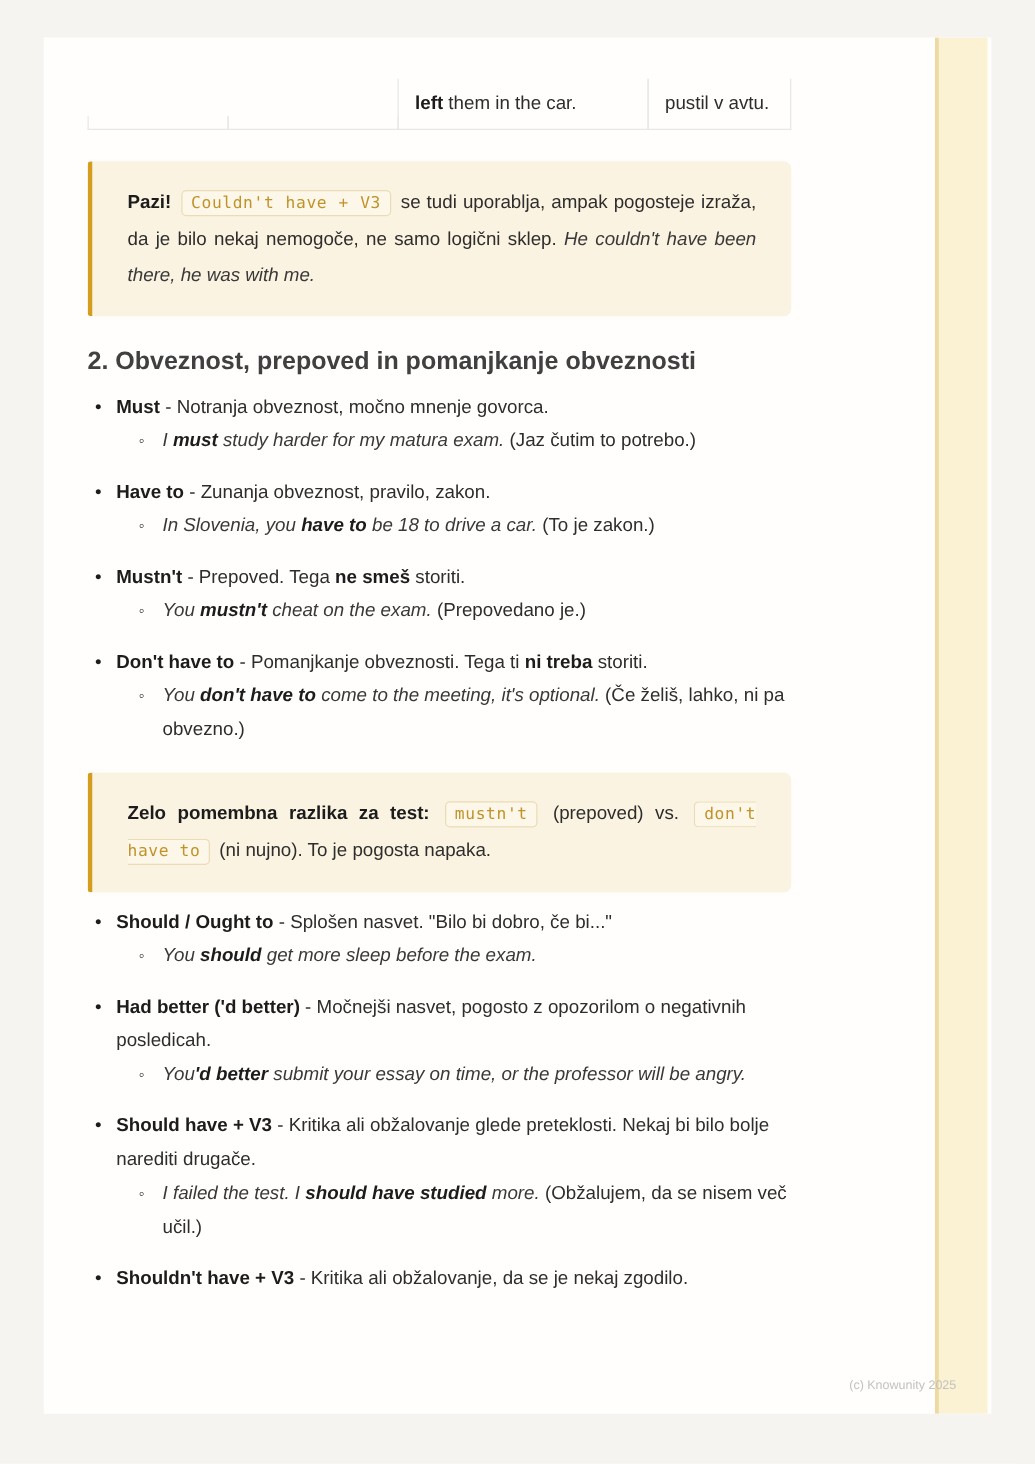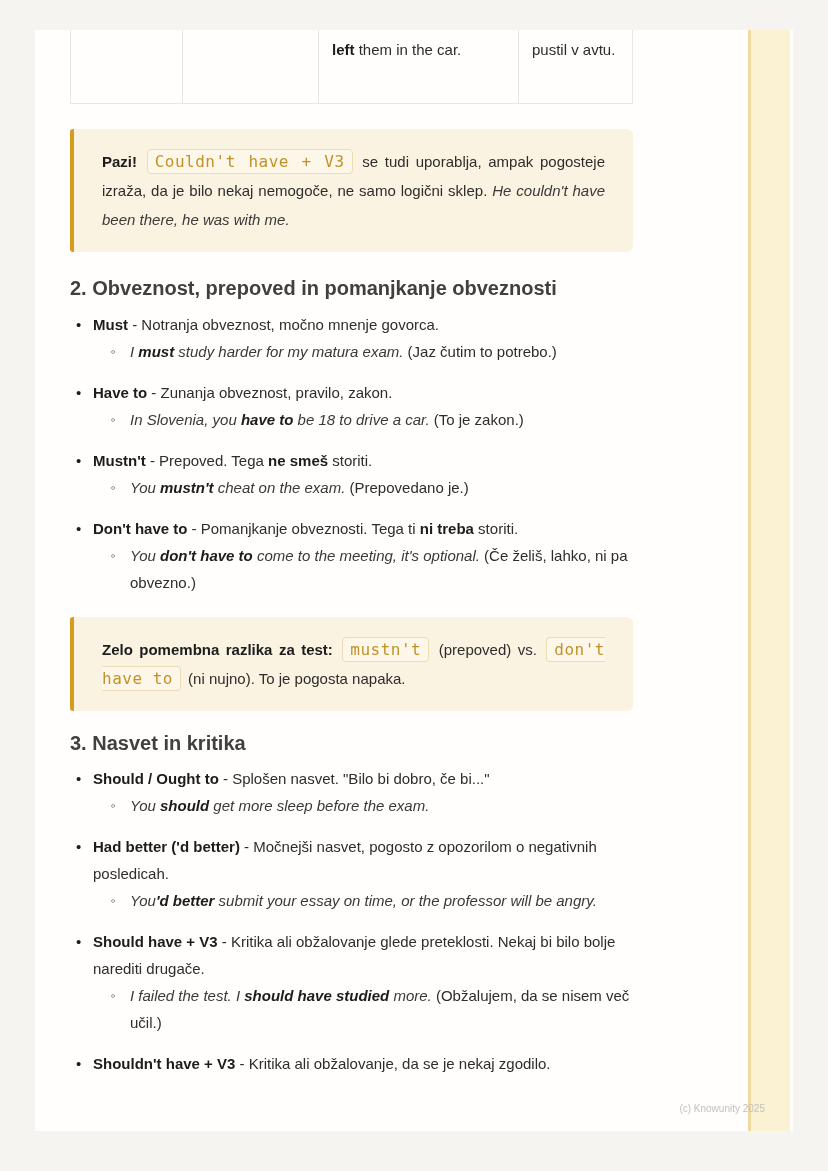--- a/index.html
+++ b/index.html
@@ -20,21 +20,21 @@
     width:39px;height:100%;
     background:#fbf2d4;
     border-left:3px solid #eedaa0;
   }
   .content{
     position:relative;
     margin-left:35px;width:563px;
     color:#2e2d2b;font-size:15px;
   }
   
-  .tfrag{display:flex;height:74px;box-sizing:border-box;}
+  .tfrag{display:flex;height:74px;box-sizing:border-box;align-items:flex-end;}
   .tcell{
     box-sizing:border-box;
     border:1px solid #e9e7e4;border-top:none;
     padding:5px 13px;line-height:30px;
   }
   .tcell + .tcell{margin-left:-1px;}
   .c0{width:113px;} .c1{width:137px;} .c2{width:201px;} .c3{width:115px;}
   
   .callout{
     background:#faf3e2;
@@ -58,21 +58,21 @@
   ul.sub{list-style:none;margin:0;padding:0;}
   li.subi{position:relative;padding-left:37px;line-height:27px;}
   .m2{position:absolute;left:18px;top:0;font-size:13px;color:#2e2d2b;}
   
   .seg-n{font-weight:normal;font-style:normal;}
   .seg-b{font-weight:700;color:#1c1c1c;}
   .seg-i{font-style:italic;color:#3a3938;}
   .seg-bi{font-style:italic;font-weight:700;color:#1c1c1c;}
   .seg-code{
     font-family:"DejaVu Sans Mono","Liberation Mono",monospace;
-    font-size:16px;letter-spacing:0.5px;
+    font-size:13px;letter-spacing:0.5px;
     color:#c2922a;background:#fcf7e8;
     border:1px solid #eadcb4;border-radius:4px;
     padding:2px 7px;margin:0 3px;
   }
   .watermark{
     position:absolute;right:28px;bottom:17px;
     font-size:10px;color:#c2c1bf;
   }
 </style>
 </head>
@@ -110,21 +110,20 @@
           </ul></li>
         <li class="top"><span class="m1">•</span><span><span class="seg-b">Don't have to</span><span class="seg-n"> - Pomanjkanje obveznosti. Tega ti </span><span class="seg-b">ni treba</span><span class="seg-n"> storiti.</span></span><ul class="sub">
             <li class="subi"><span class="m2">◦</span><span><span class="seg-i">You </span><span class="seg-bi">don't have to</span><span class="seg-i"> come to the meeting, it's optional.</span><span class="seg-n"> (Če želiš, lahko, ni pa obvezno.)</span></span></li>
           </ul></li>
       </ul>
 
     <aside class="callout" style="margin-top:21px;">
       <p><span class="seg-b">Zelo pomembna razlika za test:</span><span class="seg-n"> </span><span class="seg-code">mustn't</span><span class="seg-n"> (prepoved) vs. </span><span class="seg-code">don't have to</span><span class="seg-n"> (ni nujno). To je pogosta napaka.</span></p>
     </aside>
 
-    <h2 style="margin-top:20px;">3. Nasvet in kritika</h2>
 
     <ul class="blist" style="margin-top:10px;">
         <li class="top"><span class="m1">•</span><span><span class="seg-b">Should / Ought to</span><span class="seg-n"> - Splošen nasvet. "Bilo bi dobro, če bi..."</span></span><ul class="sub">
             <li class="subi"><span class="m2">◦</span><span><span class="seg-i">You </span><span class="seg-bi">should</span><span class="seg-i"> get more sleep before the exam.</span></span></li>
           </ul></li>
         <li class="top"><span class="m1">•</span><span><span class="seg-b">Had better ('d better)</span><span class="seg-n"> - Močnejši nasvet, pogosto z opozorilom o negativnih posledicah.</span></span><ul class="sub">
             <li class="subi"><span class="m2">◦</span><span><span class="seg-i">You</span><span class="seg-bi">'d better</span><span class="seg-i"> submit your essay on time, or the professor will be angry.</span></span></li>
           </ul></li>
         <li class="top"><span class="m1">•</span><span><span class="seg-b">Should have + V3</span><span class="seg-n"> - Kritika ali obžalovanje glede preteklosti. Nekaj bi bilo bolje narediti drugače.</span></span><ul class="sub">
             <li class="subi"><span class="m2">◦</span><span><span class="seg-i">I failed the test. I </span><span class="seg-bi">should have studied</span><span class="seg-i"> more.</span><span class="seg-n"> (Obžalujem, da se nisem več učil.)</span></span></li>

